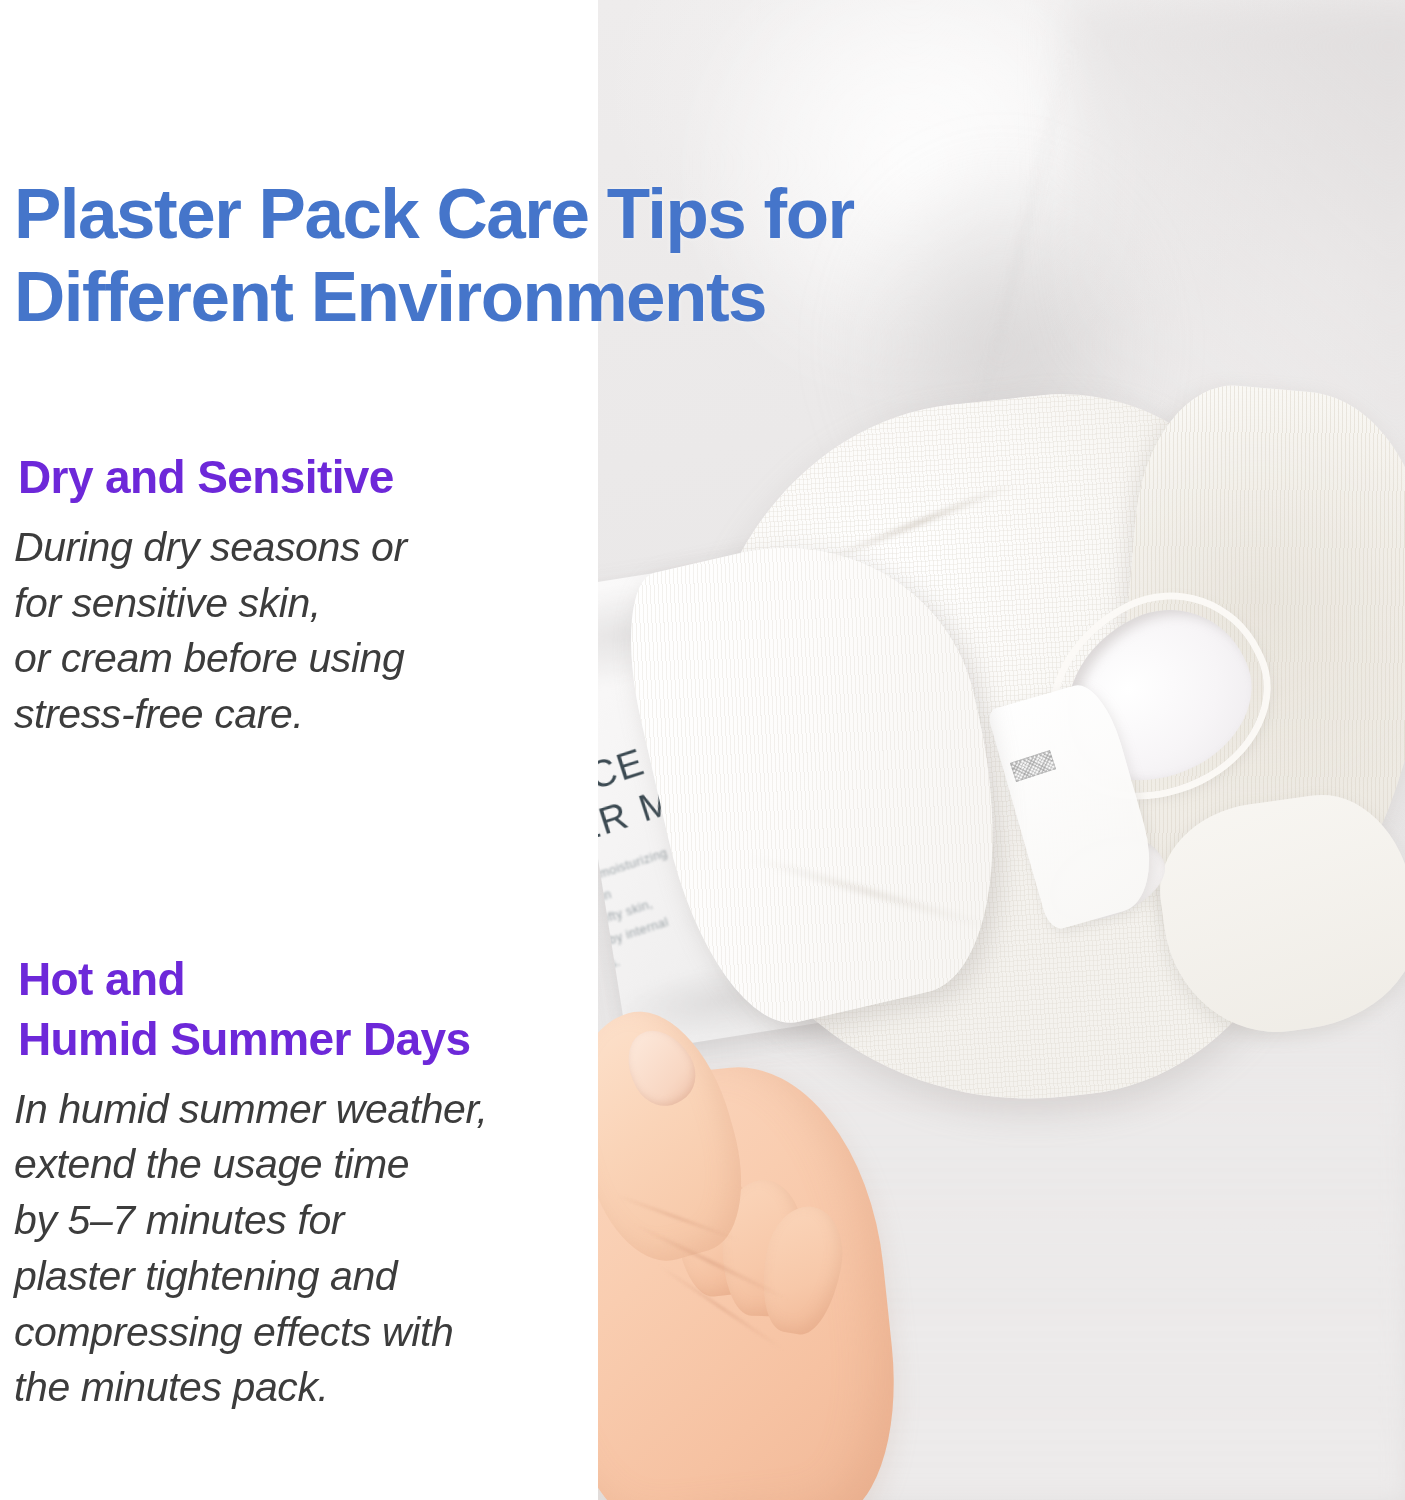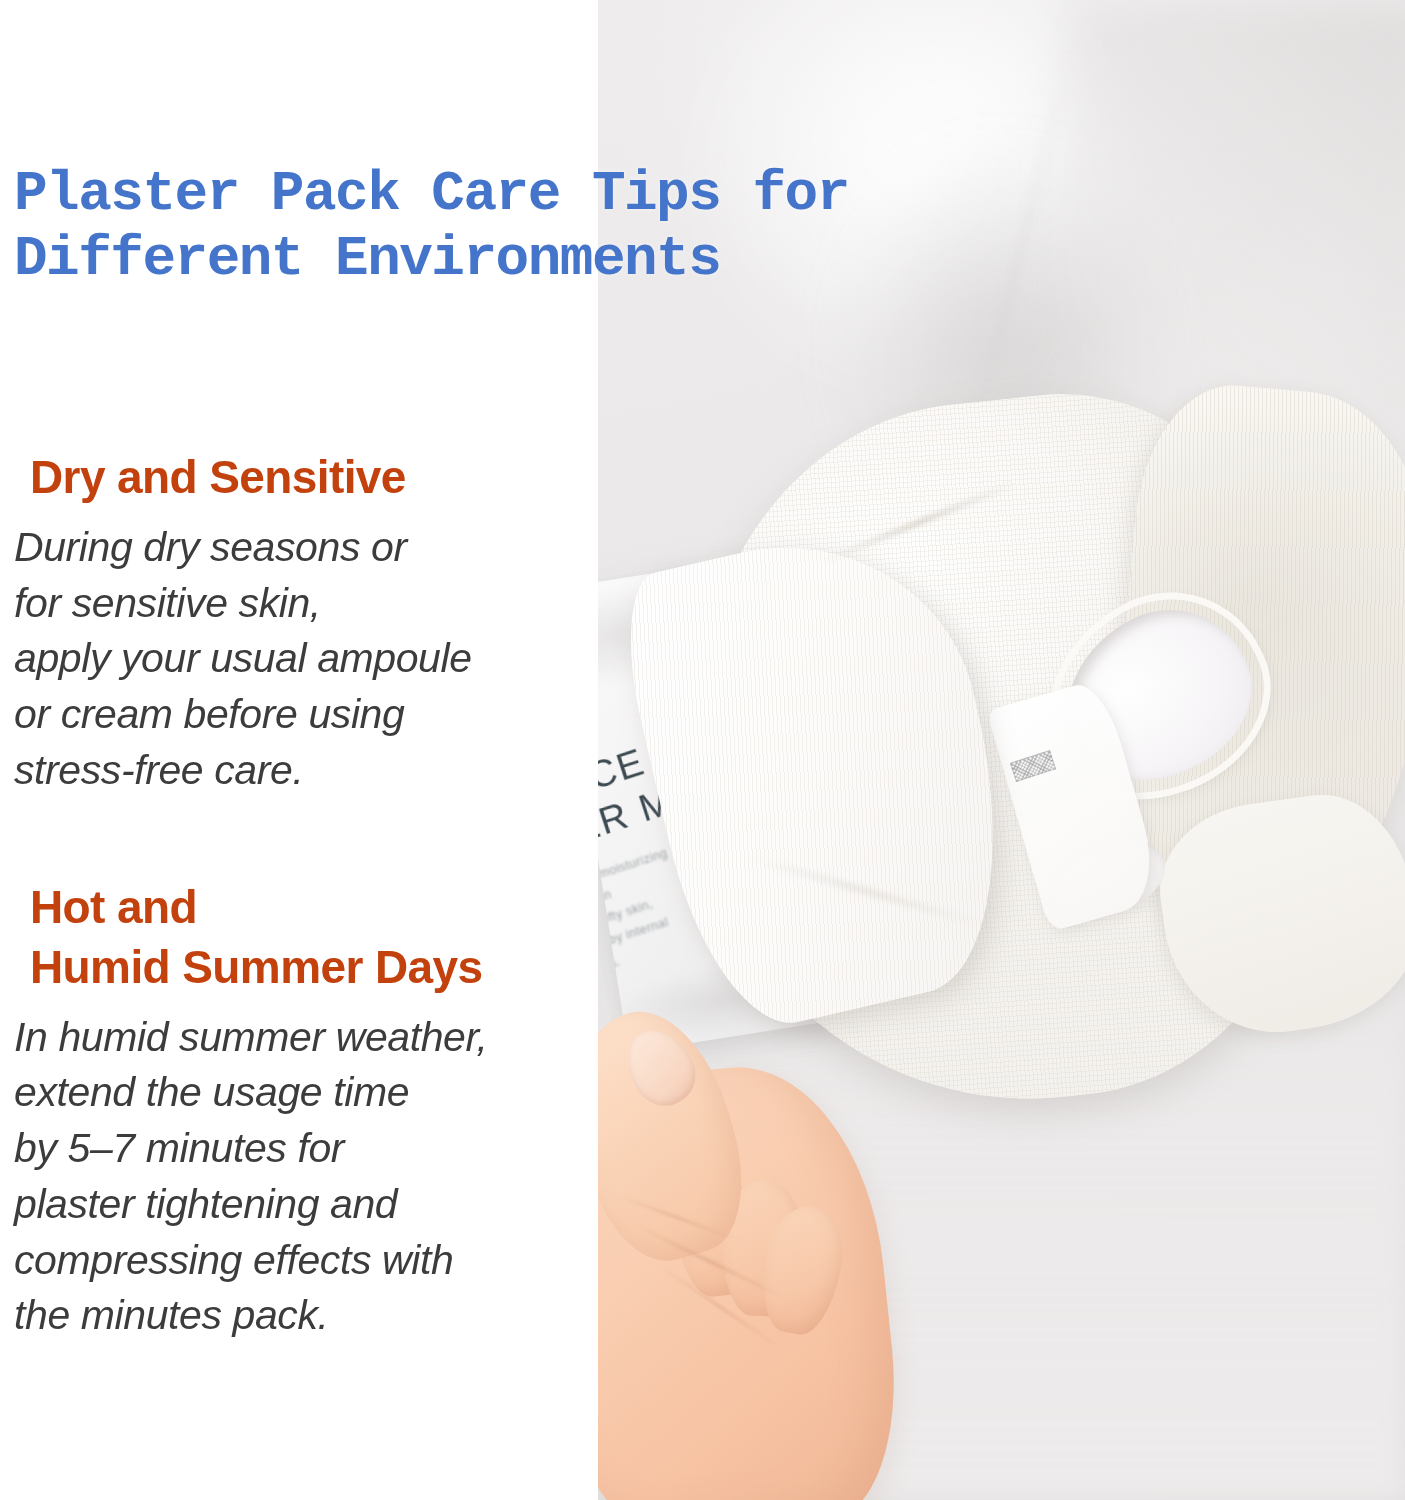--- a/index.html
+++ b/index.html
@@ -325,47 +325,47 @@
     z-index: 5;
   }
 
   
   #title {
     position: absolute;
     left: 14px;
     top: 124px;
     width: 1300px;
     z-index: 12;
-    font-family: Liberation Mono, monospace;
+    font-family: Liberation Sans, sans-serif;
     font-weight: bold;
-    font-size: 56px;
+    font-size: 71px;
     line-height: 1.17;
     letter-spacing: -1.5px;
     color: #4575ca;
     text-shadow: 0 0 5px rgba(255,255,255,.55);
   }
   #title .tline { display: block; white-space: nowrap; }
 
   .section {
     position: absolute;
     left: 14px;
     width: 560px;
     z-index: 10;
   }
   #section-dry { top: 448px; }
-  #section-humid { top: 878px; }
+  #section-humid { top: 950px; }
 
   .sec-heading {
     font-family: "Liberation Sans", sans-serif;
     font-weight: bold;
     font-size: 46px;
     line-height: 1.30;
     letter-spacing: -0.6px;
-    color: #c2410c;
-    margin: 0 0 12px 16px;
+    color: #6d28d9;
+    margin: 0 0 12px 4px;
   }
   .sec-heading .hline { display: block; white-space: nowrap; }
 
   .sec-body {
     font-family: "Liberation Sans", sans-serif;
     font-weight: normal;
     font-size: 41px;
     line-height: 1.36;
     letter-spacing: -0.4px;
     color: #3c3c3c;
@@ -440,21 +440,20 @@
     <span class="tline">Different Environments</span>
   </h1>
 
   <section class="section" id="section-dry">
     <h2 class="sec-heading">
       <span class="hline">Dry and Sensitive</span>
     </h2>
     <p class="sec-body">
       <span class="bline">During dry seasons or</span>
       <span class="bline">for sensitive skin,</span>
-      <span class="bline">apply your usual ampoule</span>
       <span class="bline">or cream before using</span>
       <span class="bline">stress-free care.</span>
     </p>
   </section>
 
   <section class="section" id="section-humid">
     <h2 class="sec-heading">
       <span class="hline">Hot and</span>
       <span class="hline">Humid Summer Days</span>
     </h2>

